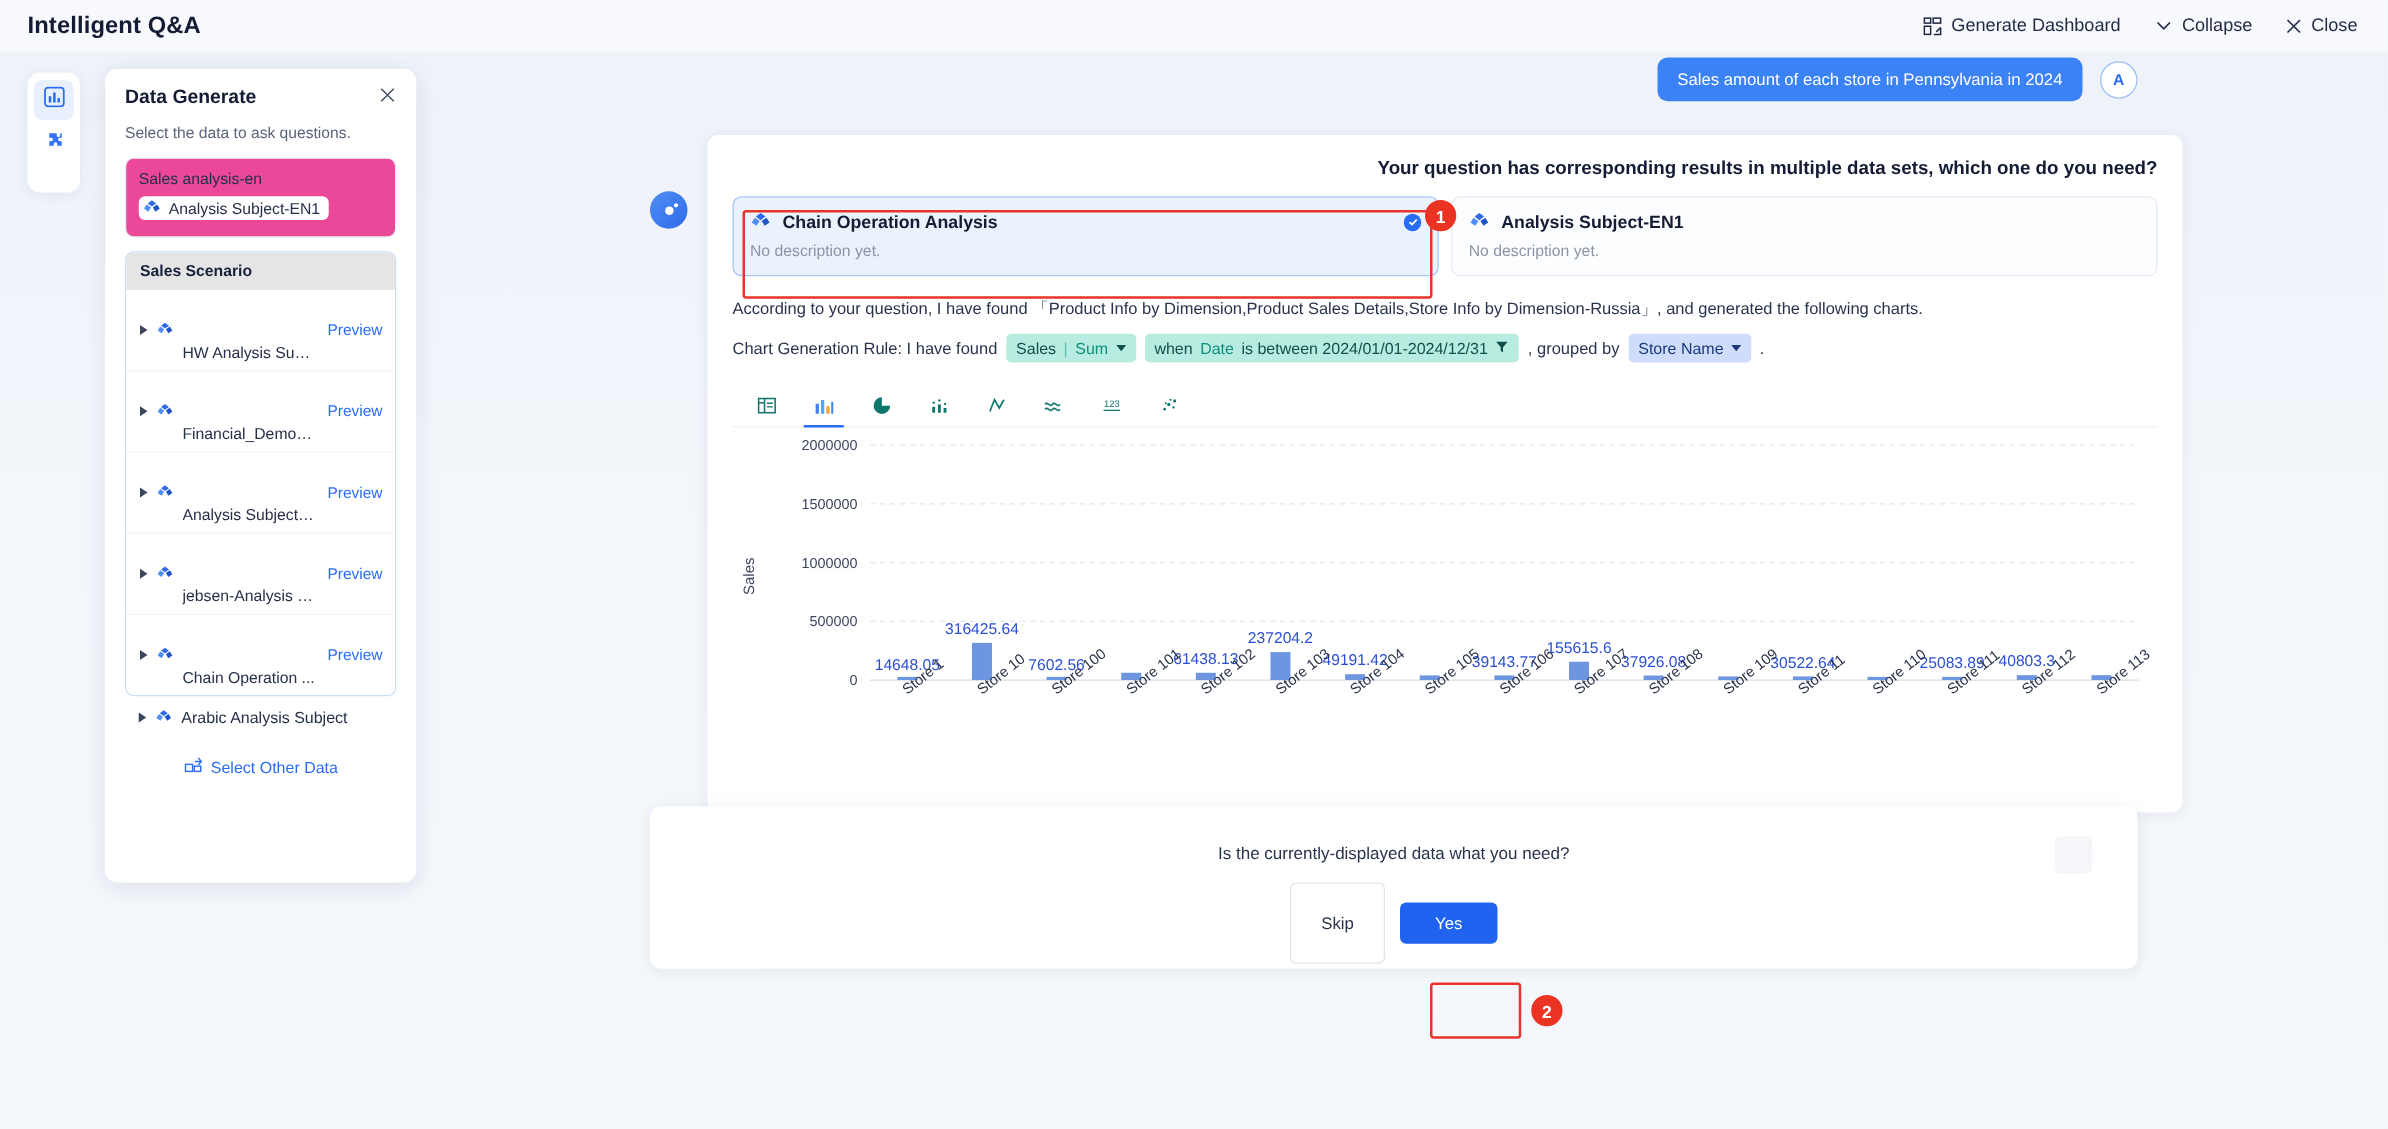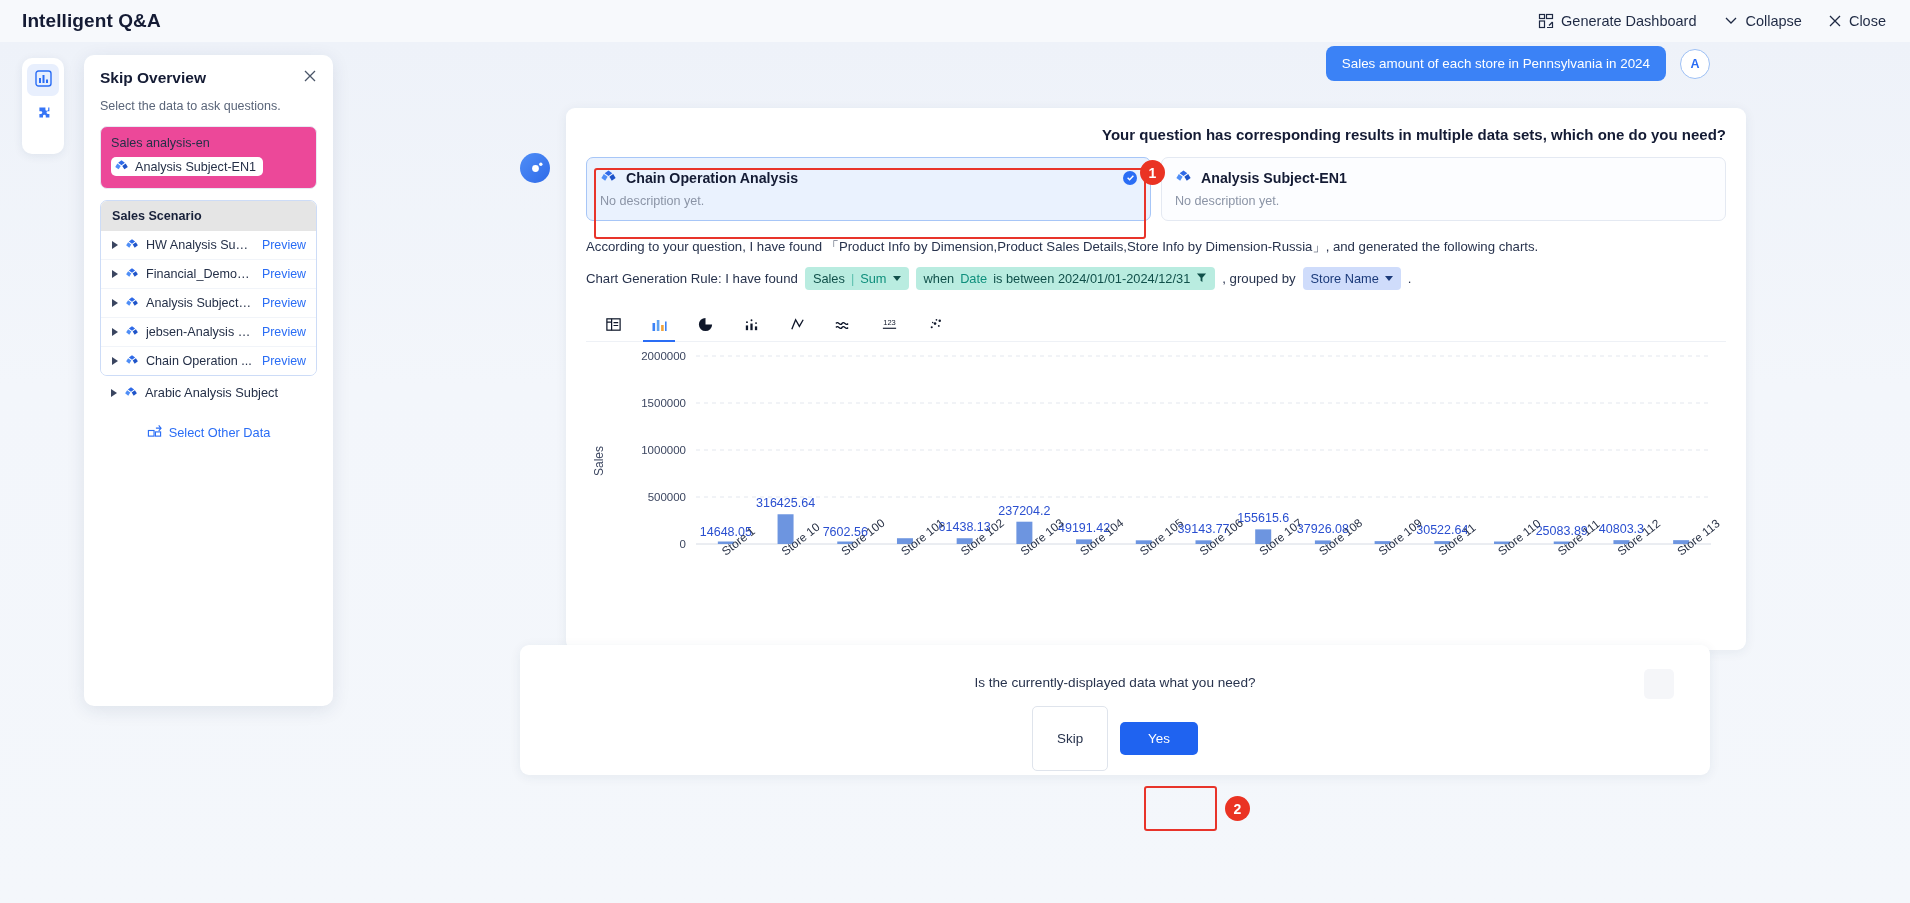--- a/index.html
+++ b/index.html
@@ -81,21 +81,21 @@
     background: #e5e5e5; font-size: 12.6px; font-weight: 700; color: #18213a;
     padding: 8px 11px;
   }
   .group-body { background: #fff; }
   .g-row {
     display: flex; align-items: center; gap: 7px;
     padding: 7px 10px 7px 11px; font-size: 12.6px; color: #253048;
     cursor: pointer;
   }
   .g-row + .g-row { border-top: 1px solid #f1f4f9; }
-  .g-row .nm { flex: 1; white-space: nowrap; overflow: hidden; text-overflow: ellipsis; }
+  .g-row .nm { flex: 1; white-space: nowrap; overflow: hidden; text-overflow: ellipsis; margin-top: 36px; }
   .g-row .preview { color: #2a6df5; font-size: 12.4px; cursor: pointer; }
   .caret { width: 0; height: 0; border-left: 6px solid #3a4560; border-top: 4px solid transparent; border-bottom: 4px solid transparent; flex: 0 0 auto; }
 
   .plain-row {
     display: flex; align-items: center; gap: 7px;
     padding: 9px 10px 9px 11px; font-size: 12.8px; color: #253048; cursor: pointer;
   }
   .select-other {
     margin-top: 14px; display: flex; align-items: center; justify-content: center; gap: 7px;
     color: #2a6df5; font-size: 12.8px; cursor: pointer;
@@ -159,21 +159,21 @@
   .pill.blue { background: #cfdcfb; color: #1b3a7a; }
   .tri-down { width:0;height:0;border-left:4.5px solid transparent;border-right:4.5px solid transparent;border-top:5.5px solid currentColor; }
 
   
   .chart-tabs {
     margin-top: 18px; display: flex; gap: 0; border-bottom: 1px solid #eef1f6;
     padding-left: 4px;
   }
   .ct {
     width: 46px; height: 33px; display: flex; align-items: center; justify-content: center;
-    cursor: pointer; position: relative; color: #0f172a;
+    cursor: pointer; position: relative; color: #0f766e;
   }
   .ct.active { color: #2a6df5; }
   .ct.active::after {
     content: ""; position: absolute; left: 7px; right: 7px; bottom: -1px; height: 2px; background: #2a6df5;
   }
 
   
   .chart-wrap { position: relative; height: 288px; margin-top: 6px; }
   .y-title {
     position: absolute; left: 6px; top: 128px; font-size: 12px; color: #3c4660;
@@ -273,21 +273,21 @@
       <span>
         <svg width="17" height="17" viewBox="0 0 17 17" fill="#2a6df5">
           <path d="M6.6 1.6h3.8v1.8a1.4 1.4 0 1 0 2.8 0V1.6h1.2v3.6h-1.5a1.4 1.4 0 1 0 0 2.8h1.5v3.6h-3.6v-1.5a1.4 1.4 0 1 0-2.8 0v1.5H4.4V8h1.5a1.4 1.4 0 1 0 0-2.8H4.4V1.6z" opacity=".95"></path>
         </svg>
       </span>
     </div>
   </div>
 
   <div class="panel">
     <div class="panel-head">
-      <div class="panel-title">Skip Overview</div>
+      <div class="panel-title">Data Generate</div>
       <div class="panel-close">
         <svg width="14" height="14" viewBox="0 0 14 14" fill="none" stroke="#4a5568" stroke-width="1.3">
           <path d="M2 2l10 10M12 2L2 12"></path>
         </svg>
       </div>
     </div>
     <div class="panel-sub">Select the data to ask questions.</div>
 
     <div class="ds-card">
       <div class="ds-card-title">Sales analysis-en</div>

